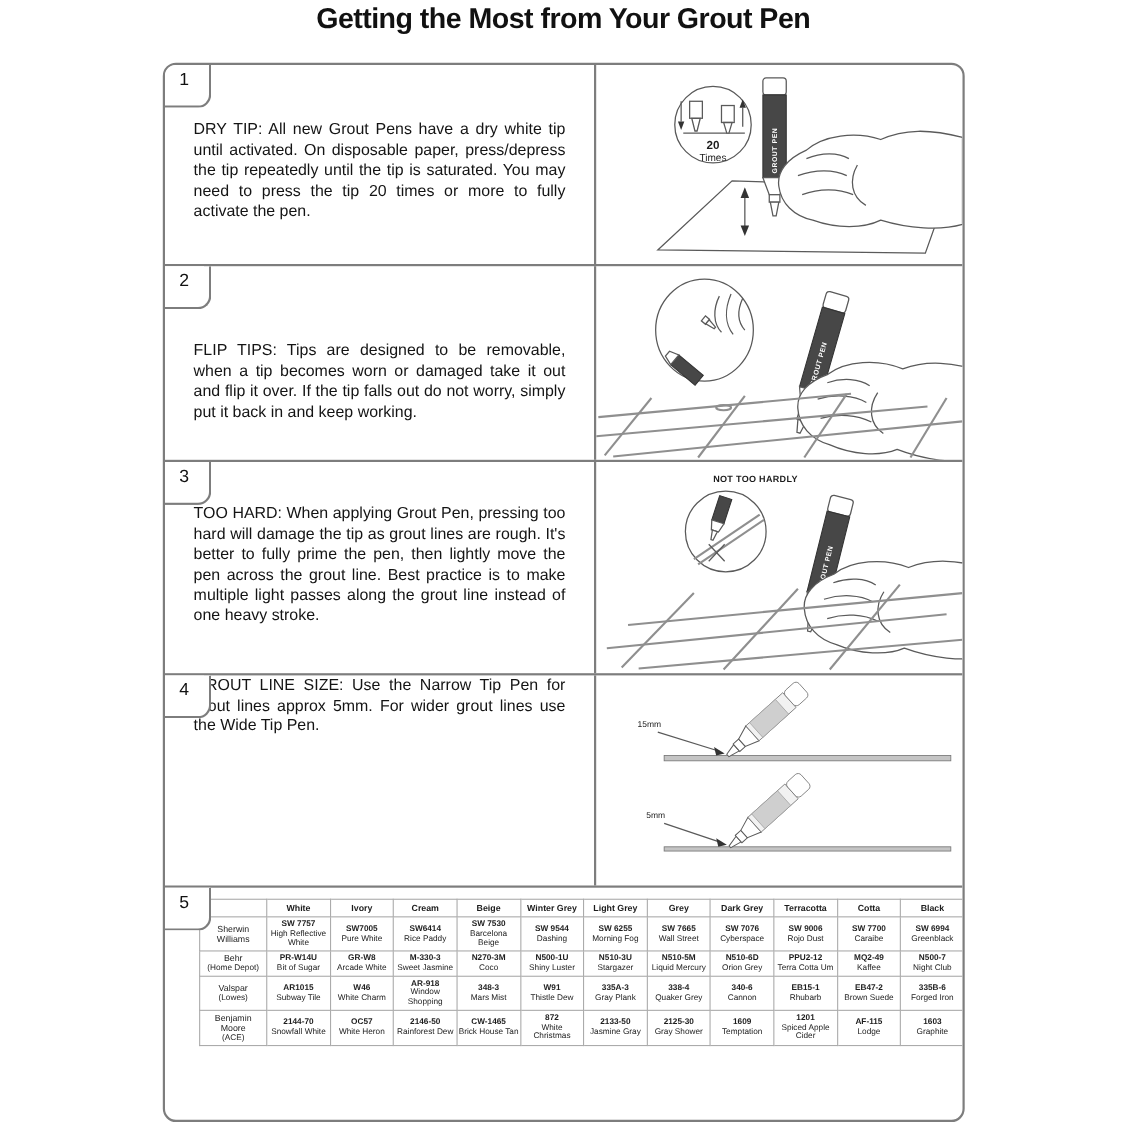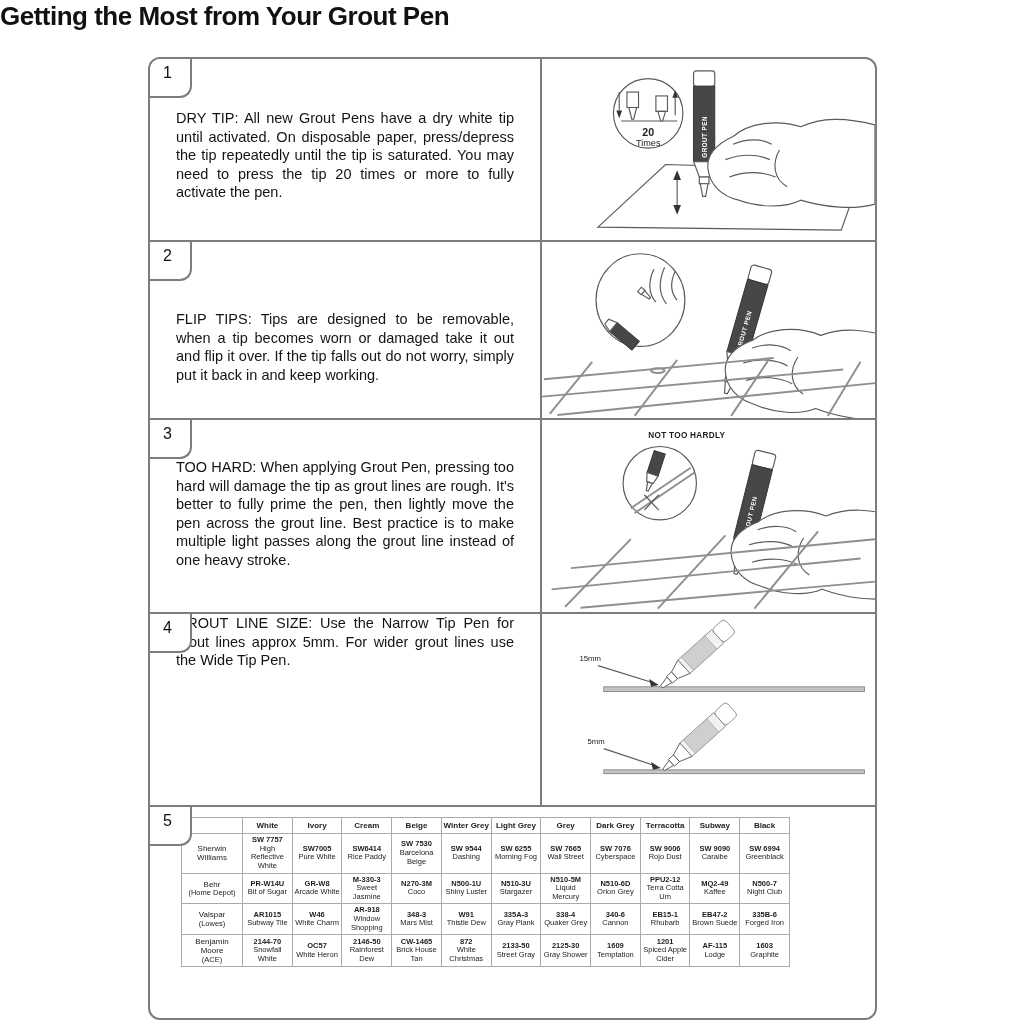--- a/index.html
+++ b/index.html
@@ -1,17 +1,17 @@
 <!DOCTYPE html>
 <html><head>
 <meta charset="utf-8">
 <style>
   html,body{margin:0;padding:0;background:#fff;}
   body{width:1024px;height:1024px;font-family:"Liberation Sans",sans-serif;color:#1c1c1c;position:relative;overflow:hidden;}
-  .title{margin:0;padding-top:1px;font-size:26px;font-weight:bold;letter-spacing:-0.5px;color:#111;}
+  .title{margin:0;padding-top:1px;text-align:center;font-size:26px;font-weight:bold;letter-spacing:-0.5px;color:#111;}
   .panel{position:absolute;left:148px;top:57px;width:729px;height:963px;border:2px solid #7d7d7d;border-radius:12px;box-sizing:border-box;overflow:hidden;background:#fff;}
   section{position:relative;box-sizing:border-box;width:100%;}
   section + section{border-top:2px solid #7d7d7d;}
   .s1{height:181px;}
   .s2{height:178px;}
   .s3{height:194px;}
   .s4{height:193px;}
   .s5{height:213px;}
   .split{display:flex;}
   .text-col{width:392px;box-sizing:border-box;border-right:2px solid #7d7d7d;}
@@ -24,21 +24,21 @@
   .p2{margin-top:68px;}
   .p3{margin-top:38px;}
   .p4{}
   .colors-para{margin:16px 44px 0 50px;font-size:16px;line-height:21.5px;text-align:left;}
   svg text{font-family:"Liberation Sans",sans-serif;fill:#1c1c1c;}
   .ln{stroke:#5a5a5a;stroke-width:1.2;fill:none;}
   .shape{stroke:#5a5a5a;stroke-width:1.2;fill:#fff;}
   .dark{fill:#474747;stroke:#333;stroke-width:1;}
   .grout{stroke:#8f8f8f;stroke-width:2;fill:none;}
   .penlabel{fill:#fff;font-size:6.5px;font-weight:bold;letter-spacing:0.5px;}
-  .paint-table{width:609px;margin:10px auto 0 31px;border-collapse:collapse;table-layout:fixed;}
+  .paint-table{width:696px;margin:10px auto 0 31px;border-collapse:collapse;table-layout:fixed;}
   .paint-table th,.paint-table td{border:1px solid #ababab;text-align:center;vertical-align:middle;padding:2px 1px;overflow:hidden;}
   .paint-table th.corner{width:58px;}
   .paint-table thead th{font-size:8px;font-weight:bold;height:11px;}
   .code{font-size:7.5px;font-weight:bold;line-height:1.15;}
   .name{font-size:7.5px;font-weight:normal;line-height:1.15;}
   .brand{font-size:8px;font-weight:normal;line-height:1.15;}
   .brand-sub{font-size:7.5px;font-weight:normal;line-height:1.15;}
 </style>
 </head>
 <body>
@@ -233,21 +233,21 @@
             <th class="corner"></th>
             <th>White</th>
             <th>Ivory</th>
             <th>Cream</th>
             <th>Beige</th>
             <th>Winter Grey</th>
             <th>Light Grey</th>
             <th>Grey</th>
             <th>Dark Grey</th>
             <th>Terracotta</th>
-            <th>Subway</th>
+            <th>Cotta</th>
             <th>Black</th>
           </tr>
         </thead>
       <tbody id="pt-body">
           <tr>
             <th>
               <div class="brand">Sherwin Williams</div>
             </th>
             <td>
               <div class="code">SW 7757</div>
@@ -279,21 +279,21 @@
             </td>
             <td>
               <div class="code">SW 7076</div>
               <div class="name">Cyberspace</div>
             </td>
             <td>
               <div class="code">SW 9006</div>
               <div class="name">Rojo Dust</div>
             </td>
             <td>
-              <div class="code">SW 9090</div>
+              <div class="code">SW 7700</div>
               <div class="name">Caraibe</div>
             </td>
             <td>
               <div class="code">SW 6994</div>
               <div class="name">Greenblack</div>
             </td>
           </tr>
           <tr>
             <th>
               <div class="brand">Behr</div>
@@ -414,21 +414,21 @@
             <td>
               <div class="code">CW-1465</div>
               <div class="name">Brick House Tan</div>
             </td>
             <td>
               <div class="code">872</div>
               <div class="name">White Christmas</div>
             </td>
             <td>
               <div class="code">2133-50</div>
-              <div class="name">Street Gray</div>
+              <div class="name">Jasmine Gray</div>
             </td>
             <td>
               <div class="code">2125-30</div>
               <div class="name">Gray Shower</div>
             </td>
             <td>
               <div class="code">1609</div>
               <div class="name">Temptation</div>
             </td>
             <td>

